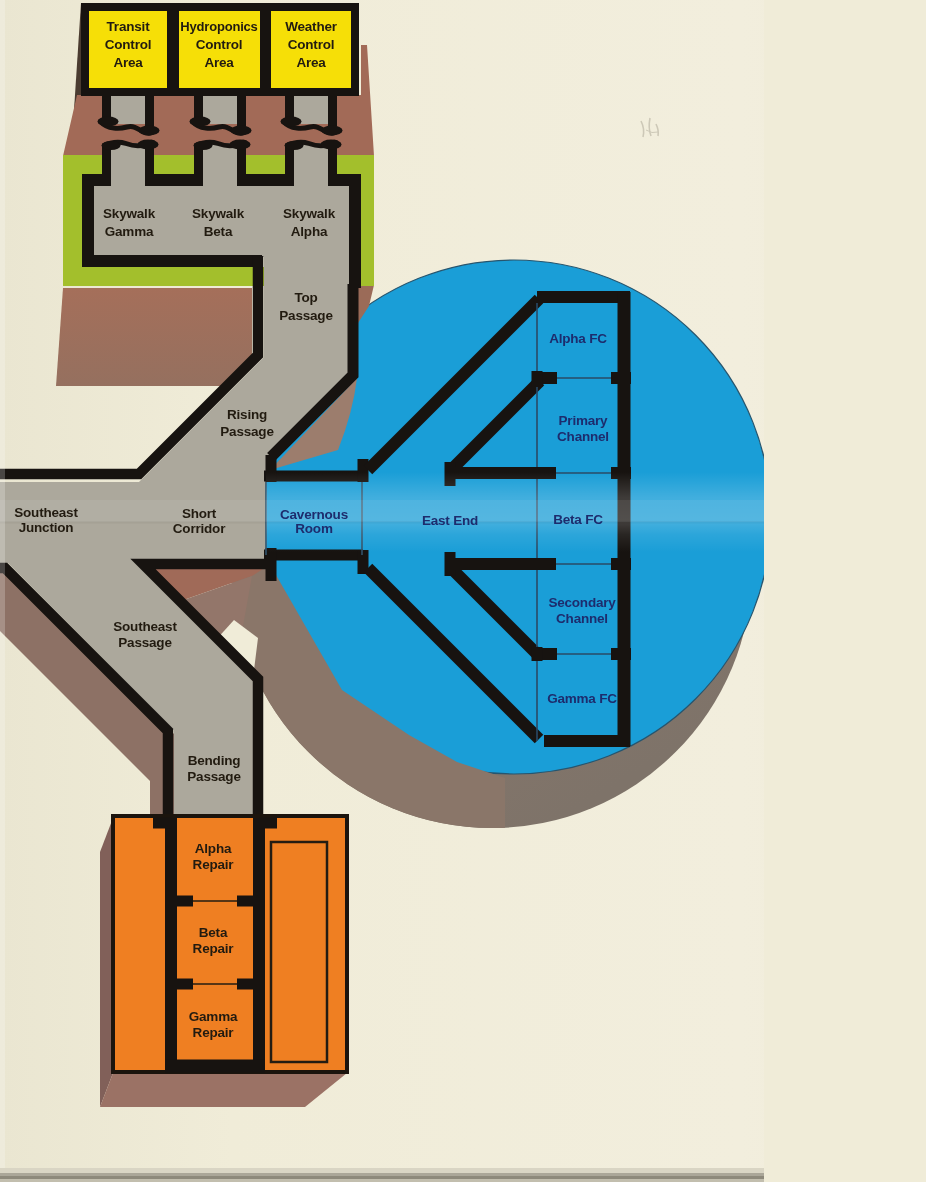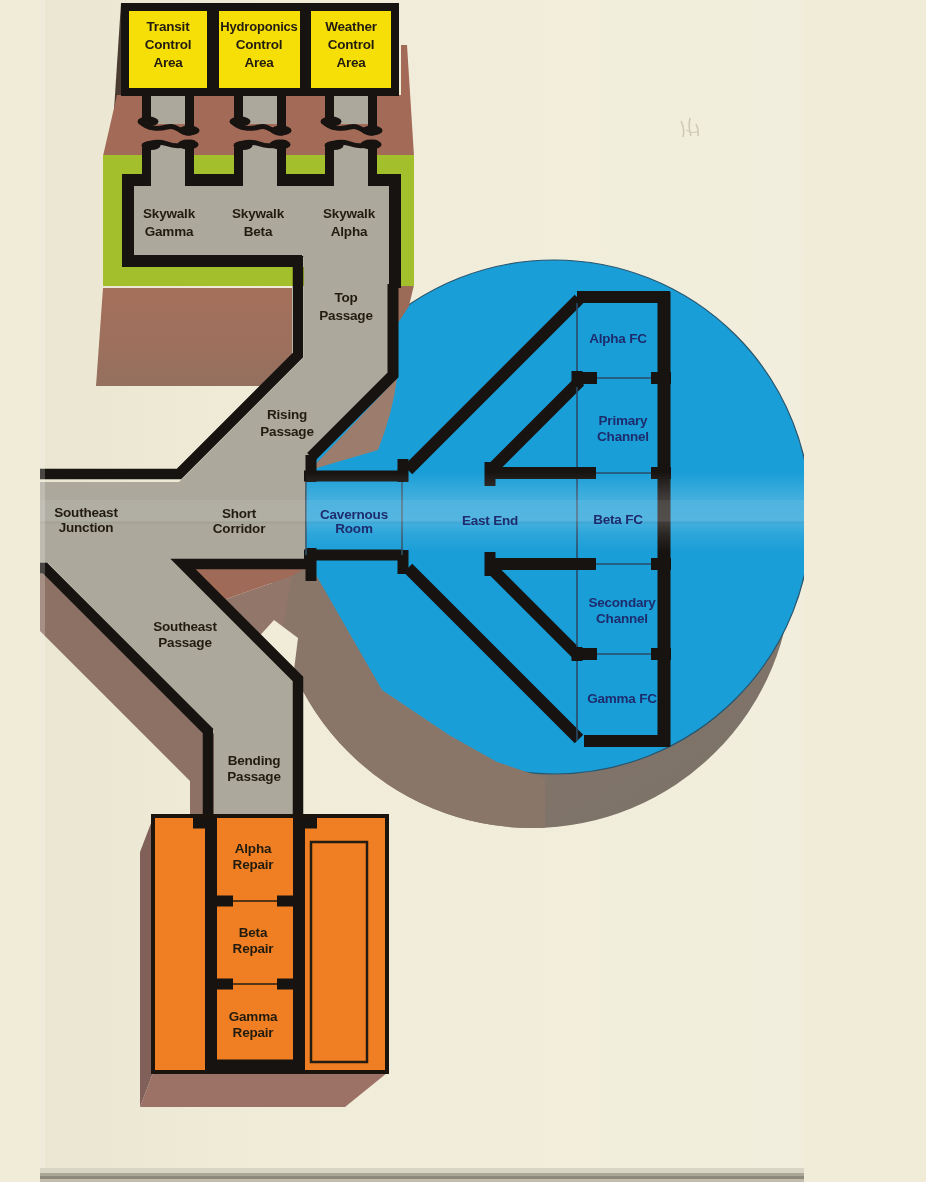--- a/index.html
+++ b/index.html
@@ -1,16 +1,16 @@
 <!DOCTYPE html>
 <html><head>
 <meta charset="utf-8">
 <style>
 html,body{margin:0;padding:0;background:#f0ecd8;}
-#page{position:relative;width:764px;height:1182px;overflow:hidden;font-family:"Liberation Sans",sans-serif;padding-left:40px;}
+#page{position:relative;width:764px;height:1182px;overflow:hidden;font-family:"Liberation Sans",sans-serif;}
 svg{display:block;}
 text{font-family:"Liberation Sans",sans-serif;font-weight:bold;}
 .lb{fill:#221b10;font-size:13.5px;letter-spacing:-0.2px;}
 .lnavy{fill:#1d2c6d;font-size:13.5px;letter-spacing:-0.2px;}
 </style>
 </head>
 <body>
 <div id="page">
 <svg width="926" height="1182" viewBox="0 0 926 1182">
 <defs>

